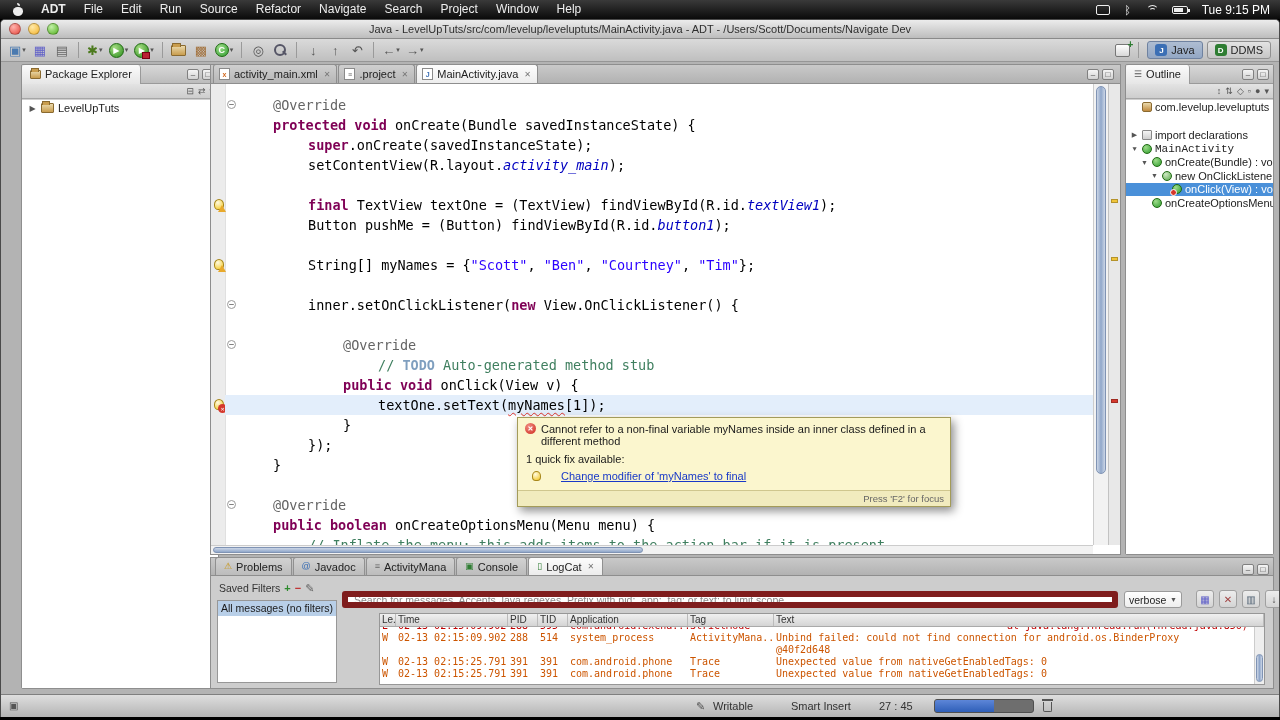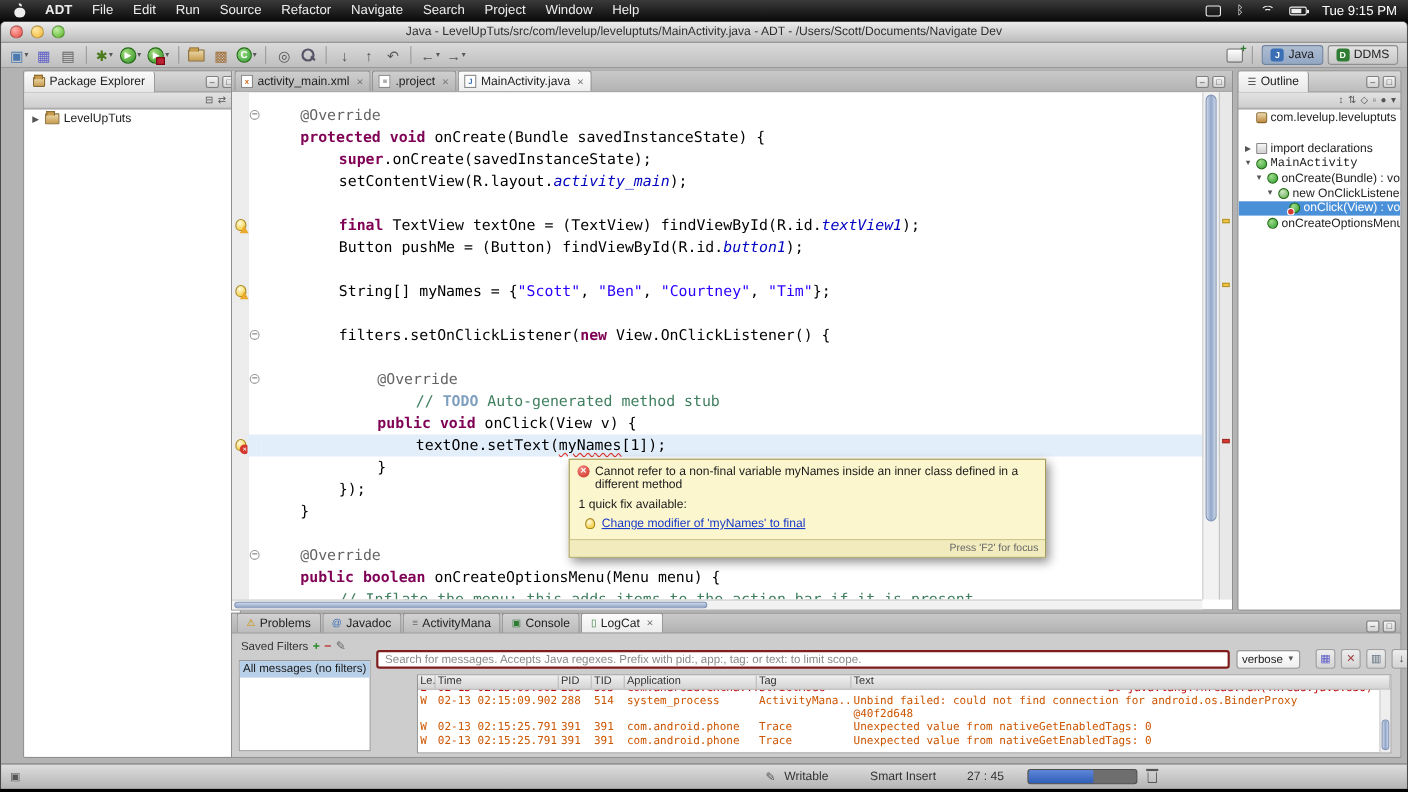--- a/index.html
+++ b/index.html
@@ -133,21 +133,21 @@
   .hthumb { position:absolute; left:2px; top:1px; width:430px; height:6px; border-radius:3px;
     background:linear-gradient(#ccd6e6,#90a7ca); border:1px solid #7f93b4; }
 
   
   .tooltip { position:absolute; left:306px; top:352px; width:434px; background:#fbf6ce; border:1px solid #a39b59;
     box-shadow:3px 4px 9px rgba(0,0,0,.45); font-size:11px; color:#1a1a1a; z-index:6; }
   .tt-row { display:flex; align-items:flex-start; gap:5px; padding:5px 8px 0 7px; }
   .tt-err-icon { width:11px; height:11px; flex:none; border-radius:50%; background:radial-gradient(circle at 35% 30%,#f08a80,#cf2a1e);
     color:#fff; font-size:7px; line-height:11px; text-align:center; font-weight:bold; }
   .tt-fix { padding:6px 8px 0 8px; }
-  .tt-link-row { display:flex; align-items:center; gap:6px; padding:5px 8px 8px 14px; }
+  .tt-link-row { display:flex; align-items:center; gap:20px; padding:5px 8px 8px 14px; }
   .tt-bulb { width:9px; height:10px; flex:none; border-radius:50% 50% 40% 40%;
     background:radial-gradient(circle at 35% 30%,#fffbe0,#f2c41d); border:1px solid #a8871a; }
   .tt-link { color:#1939c8; text-decoration:underline; }
   .tt-footer { border-top:1px solid #cfc68e; background:#f1ebbe; height:16px; text-align:right; font-size:9.5px; color:#666; padding:2px 6px 0 0; }
 
   
   .orow { display:flex; align-items:center; height:13.5px; font-size:11px; color:#222; gap:3px; white-space:nowrap; overflow:hidden; }
   .orow.sel { background:#4a90d9; color:#fff; }
   .oexp { width:9px; font-size:7px; color:#555; text-align:center; flex:none; }
   .orow.sel .oexp { color:#fff; }
@@ -163,21 +163,21 @@
   .btab { height:18px; display:inline-flex; align-items:center; gap:4px; padding:0 8px; font-size:11px; color:#222;
     background:linear-gradient(#d2d2d2,#bcbcbc); border:1px solid #909090; border-bottom:none; border-radius:3px 3px 0 0; margin-right:1px; }
   .btab.active { background:linear-gradient(#fcfcfc,#ececec); }
   .btab-icon { font-size:9px; line-height:11px; }
   .bcontent { position:absolute; left:0; right:0; top:18px; bottom:0; background:#cdcdcd; }
   .sf-head { position:absolute; left:8px; top:6px; display:flex; align-items:center; gap:4px; font-size:10.5px; color:#333; }
   .sf-ico { font-size:11px; font-weight:bold; line-height:12px; }
   .sf-list { position:absolute; left:6px; top:24px; width:120px; bottom:5px; background:#fff; border:1px solid #979797; }
   .sf-item { height:15px; font-size:10.5px; color:#1a1a1a; padding:1px 3px; background:#b8cfe8; white-space:nowrap; overflow:hidden; }
   .lc-search { position:absolute; left:131px; top:15px; width:776px; height:17px; font-size:10.5px; padding:0 6px;
-    border:2px solid #7f1d1d; border-radius:3px; background:#fff; color:#333; font-family:"Liberation Sans",sans-serif; }
+    border:6px solid #7f1d1d; border-radius:3px; background:#fff; color:#333; font-family:"Liberation Sans",sans-serif; }
   .lc-search::placeholder { color:#8a8a8a; }
   .lc-level { position:absolute; left:913px; top:15px; width:58px; height:17px; background:linear-gradient(#fff,#eee);
     border:1px solid #9a9a9a; border-radius:3px; font-size:10.5px; color:#222; display:flex; align-items:center; justify-content:space-between; padding:0 4px; }
   .lc-tools { position:absolute; left:985px; top:14px; display:flex; gap:5px; }
   .lc-tool { width:18px; height:18px; border:1px solid #a0a0a0; border-radius:3px; background:linear-gradient(#ededed,#d4d4d4);
     display:flex; align-items:center; justify-content:center; font-size:10px; }
   .lc-table { position:absolute; left:168px; right:8px; top:37px; bottom:3px; background:#fff; border:1px solid #979797; overflow:hidden; }
   .lhead { display:flex; height:13px; background:linear-gradient(#f0f0f0,#d4d4d4); border-bottom:1px solid #aaa; font-size:10px; color:#333; }
   .lhead .lc-col { border-right:1px solid #bbb; padding-left:2px; overflow:hidden; white-space:nowrap; }
   .lbody { overflow:hidden; position:absolute; top:13px; left:0; right:10px; bottom:0; }
@@ -373,21 +373,21 @@
           <div class="code-line"><span class="ruler"></span><span class="fold"><span class="foldicon">−</span></span><span class="ct" style="padding-left: 35px;"><span class="tk-ann">@Override</span></span></div>
           <div class="code-line"><span class="ruler"></span><span class="fold"></span><span class="ct" style="padding-left: 35px;"><span class="tk-kw">protected</span><span class="tk-p"> </span><span class="tk-kw">void</span><span class="tk-p"> onCreate(Bundle savedInstanceState) {</span></span></div>
           <div class="code-line"><span class="ruler"></span><span class="fold"></span><span class="ct" style="padding-left: 70px;"><span class="tk-kw">super</span><span class="tk-p">.onCreate(savedInstanceState);</span></span></div>
           <div class="code-line"><span class="ruler"></span><span class="fold"></span><span class="ct" style="padding-left: 70px;"><span class="tk-p">setContentView(R.layout.</span><span class="tk-fld">activity_main</span><span class="tk-p">);</span></span></div>
           <div class="code-line"><span class="ruler"></span><span class="fold"></span><span class="ct" style="padding-left: 0px;"></span></div>
           <div class="code-line"><span class="ruler"><span class="marker warn"></span></span><span class="fold"></span><span class="ct" style="padding-left: 70px;"><span class="tk-kw">final</span><span class="tk-p"> TextView textOne = (TextView) findViewById(R.id.</span><span class="tk-fld">textView1</span><span class="tk-p">);</span></span></div>
           <div class="code-line"><span class="ruler"></span><span class="fold"></span><span class="ct" style="padding-left: 70px;"><span class="tk-p">Button pushMe = (Button) findViewById(R.id.</span><span class="tk-fld">button1</span><span class="tk-p">);</span></span></div>
           <div class="code-line"><span class="ruler"></span><span class="fold"></span><span class="ct" style="padding-left: 0px;"></span></div>
           <div class="code-line"><span class="ruler"><span class="marker warn"></span></span><span class="fold"></span><span class="ct" style="padding-left: 70px;"><span class="tk-p">String[] myNames = {</span><span class="tk-str">"Scott"</span><span class="tk-p">, </span><span class="tk-str">"Ben"</span><span class="tk-p">, </span><span class="tk-str">"Courtney"</span><span class="tk-p">, </span><span class="tk-str">"Tim"</span><span class="tk-p">};</span></span></div>
           <div class="code-line"><span class="ruler"></span><span class="fold"></span><span class="ct" style="padding-left: 0px;"></span></div>
-          <div class="code-line"><span class="ruler"></span><span class="fold"><span class="foldicon">−</span></span><span class="ct" style="padding-left: 70px;"><span class="tk-p">filters.setOnClickListener(</span><span class="tk-kw">new</span><span class="tk-p"> View.OnClickListener() {</span></span></div>
+          <div class="code-line"><span class="ruler"></span><span class="fold"><span class="foldicon">−</span></span><span class="ct" style="padding-left: 70px;"><span class="tk-p">inner.setOnClickListener(</span><span class="tk-kw">new</span><span class="tk-p"> View.OnClickListener() {</span></span></div>
           <div class="code-line"><span class="ruler"></span><span class="fold"></span><span class="ct" style="padding-left: 0px;"></span></div>
           <div class="code-line"><span class="ruler"></span><span class="fold"><span class="foldicon">−</span></span><span class="ct" style="padding-left: 105px;"><span class="tk-ann">@Override</span></span></div>
           <div class="code-line"><span class="ruler"></span><span class="fold"></span><span class="ct" style="padding-left: 140px;"><span class="tk-cmt">// </span><span class="tk-todo">TODO</span><span class="tk-cmt"> Auto-generated method stub</span></span></div>
           <div class="code-line"><span class="ruler"></span><span class="fold"></span><span class="ct" style="padding-left: 105px;"><span class="tk-kw">public</span><span class="tk-p"> </span><span class="tk-kw">void</span><span class="tk-p"> onClick(View v) {</span></span></div>
           <div class="code-line hl"><span class="ruler"><span class="marker err"></span></span><span class="fold"></span><span class="ct" style="padding-left: 140px;"><span class="tk-p">textOne.setText(</span><span class="tk-err">myNames</span><span class="tk-p">[1]);</span></span></div>
           <div class="code-line"><span class="ruler"></span><span class="fold"></span><span class="ct" style="padding-left: 105px;"><span class="tk-p">}</span></span></div>
           <div class="code-line"><span class="ruler"></span><span class="fold"></span><span class="ct" style="padding-left: 70px;"><span class="tk-p">});</span></span></div>
           <div class="code-line"><span class="ruler"></span><span class="fold"></span><span class="ct" style="padding-left: 35px;"><span class="tk-p">}</span></span></div>
           <div class="code-line"><span class="ruler"></span><span class="fold"></span><span class="ct" style="padding-left: 0px;"></span></div>
           <div class="code-line"><span class="ruler"></span><span class="fold"><span class="foldicon">−</span></span><span class="ct" style="padding-left: 35px;"><span class="tk-ann">@Override</span></span></div>

